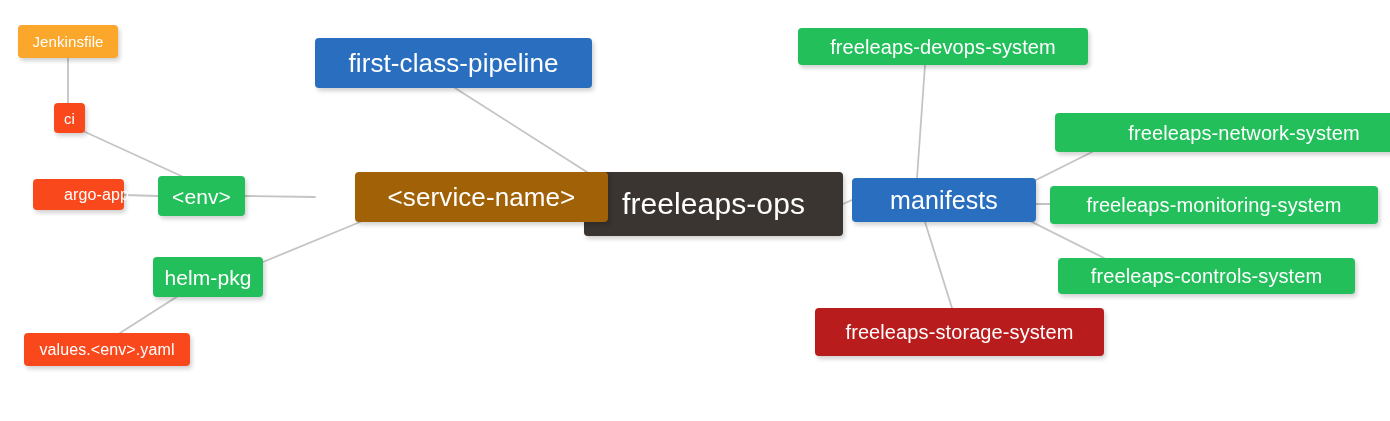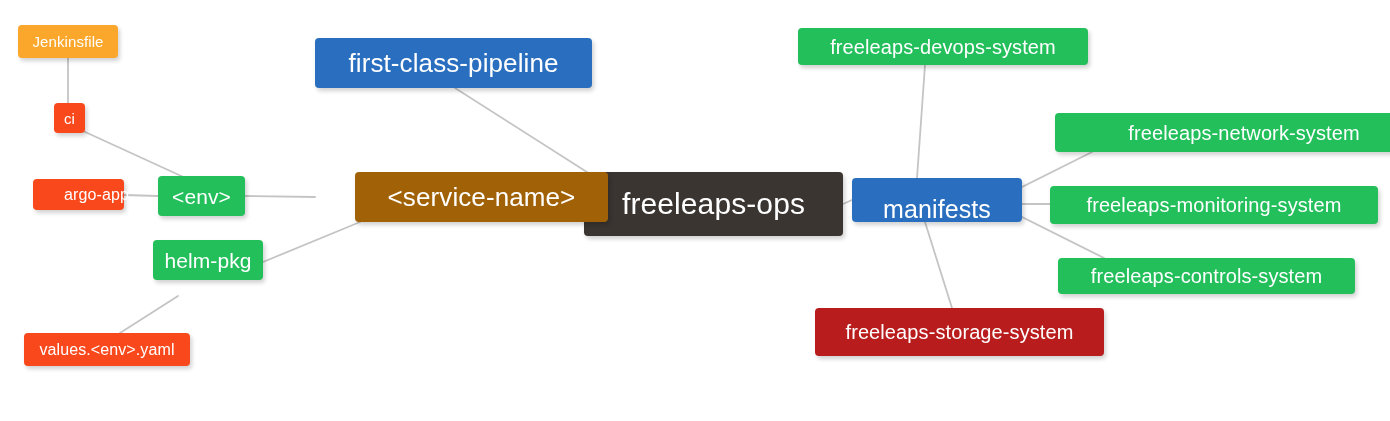--- a/index.html
+++ b/index.html
@@ -68,27 +68,27 @@
   <div id="node-layer">
       <div class="node" style="left: 584px; top: 172px; width: 259px; height: 64px; background: rgb(58, 53, 49); font-size: 30px;">
         <span class="node-label">freeleaps-ops</span>
       </div>
       <div class="node" style="left: 315px; top: 38px; width: 277px; height: 50px; background: rgb(42, 111, 191); font-size: 26px;">
         <span class="node-label">first-class-pipeline</span>
       </div>
       <div class="node" style="left: 315px; top: 172px; width: 253px; height: 50px; background: #a16207; font-size: 26px; margin-left: 40px;">
         <span class="node-label">&lt;service-name&gt;</span>
       </div>
-      <div class="node" style="left: 852px; top: 178px; width: 170px; height: 44px; background: rgb(42, 111, 191); font-size: 25px; align-items: flex-end;">
+      <div class="node" style="left: 852px; top: 178px; width: 184px; height: 44px; background: rgb(42, 111, 191); font-size: 25px;">
         <span class="node-label">manifests</span>
       </div>
       <div class="node" style="left: 158px; top: 176px; width: 87px; height: 40px; background: rgb(34, 191, 91); font-size: 21px;">
         <span class="node-label">&lt;env&gt;</span>
       </div>
-      <div class="node" style="left: 153px; top: 240px; width: 110px; height: 40px; background: rgb(34, 191, 91); font-size: 21px; text-align: center;">
+      <div class="node" style="left: 153px; top: 257px; width: 110px; height: 40px; background: rgb(34, 191, 91); font-size: 21px; text-align: center;">
         <span class="node-label">helm-pkg</span>
       </div>
       <div class="node" style="left: 54px; top: 103px; width: 31px; height: 30px; background: rgb(249, 72, 28); font-size: 15px;">
         <span class="node-label">ci</span>
       </div>
       <div class="node" style="left: 18px; top: 25px; width: 100px; height: 33px; background: rgb(250, 167, 43); font-size: 15px;">
         <span class="node-label">Jenkinsfile</span>
       </div>
       <div class="node" style="left: 33px; top: 179px; width: 91px; height: 31px; background: rgb(249, 72, 28); font-size: 16px; padding-left: 36px;">
         <span class="node-label">argo-app</span>

